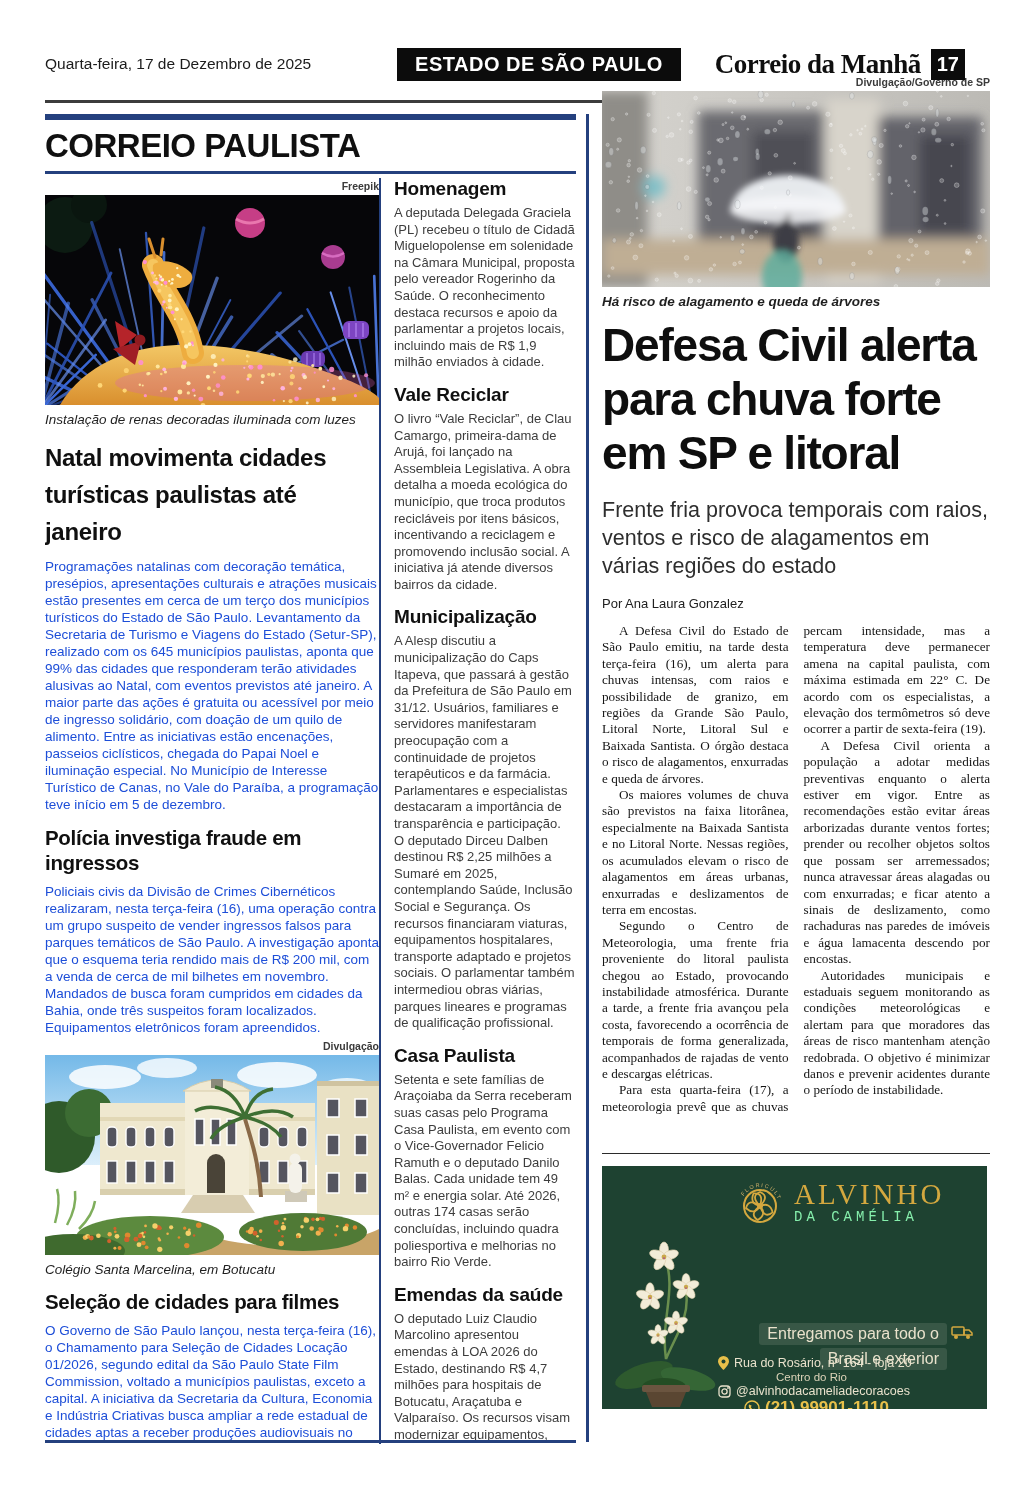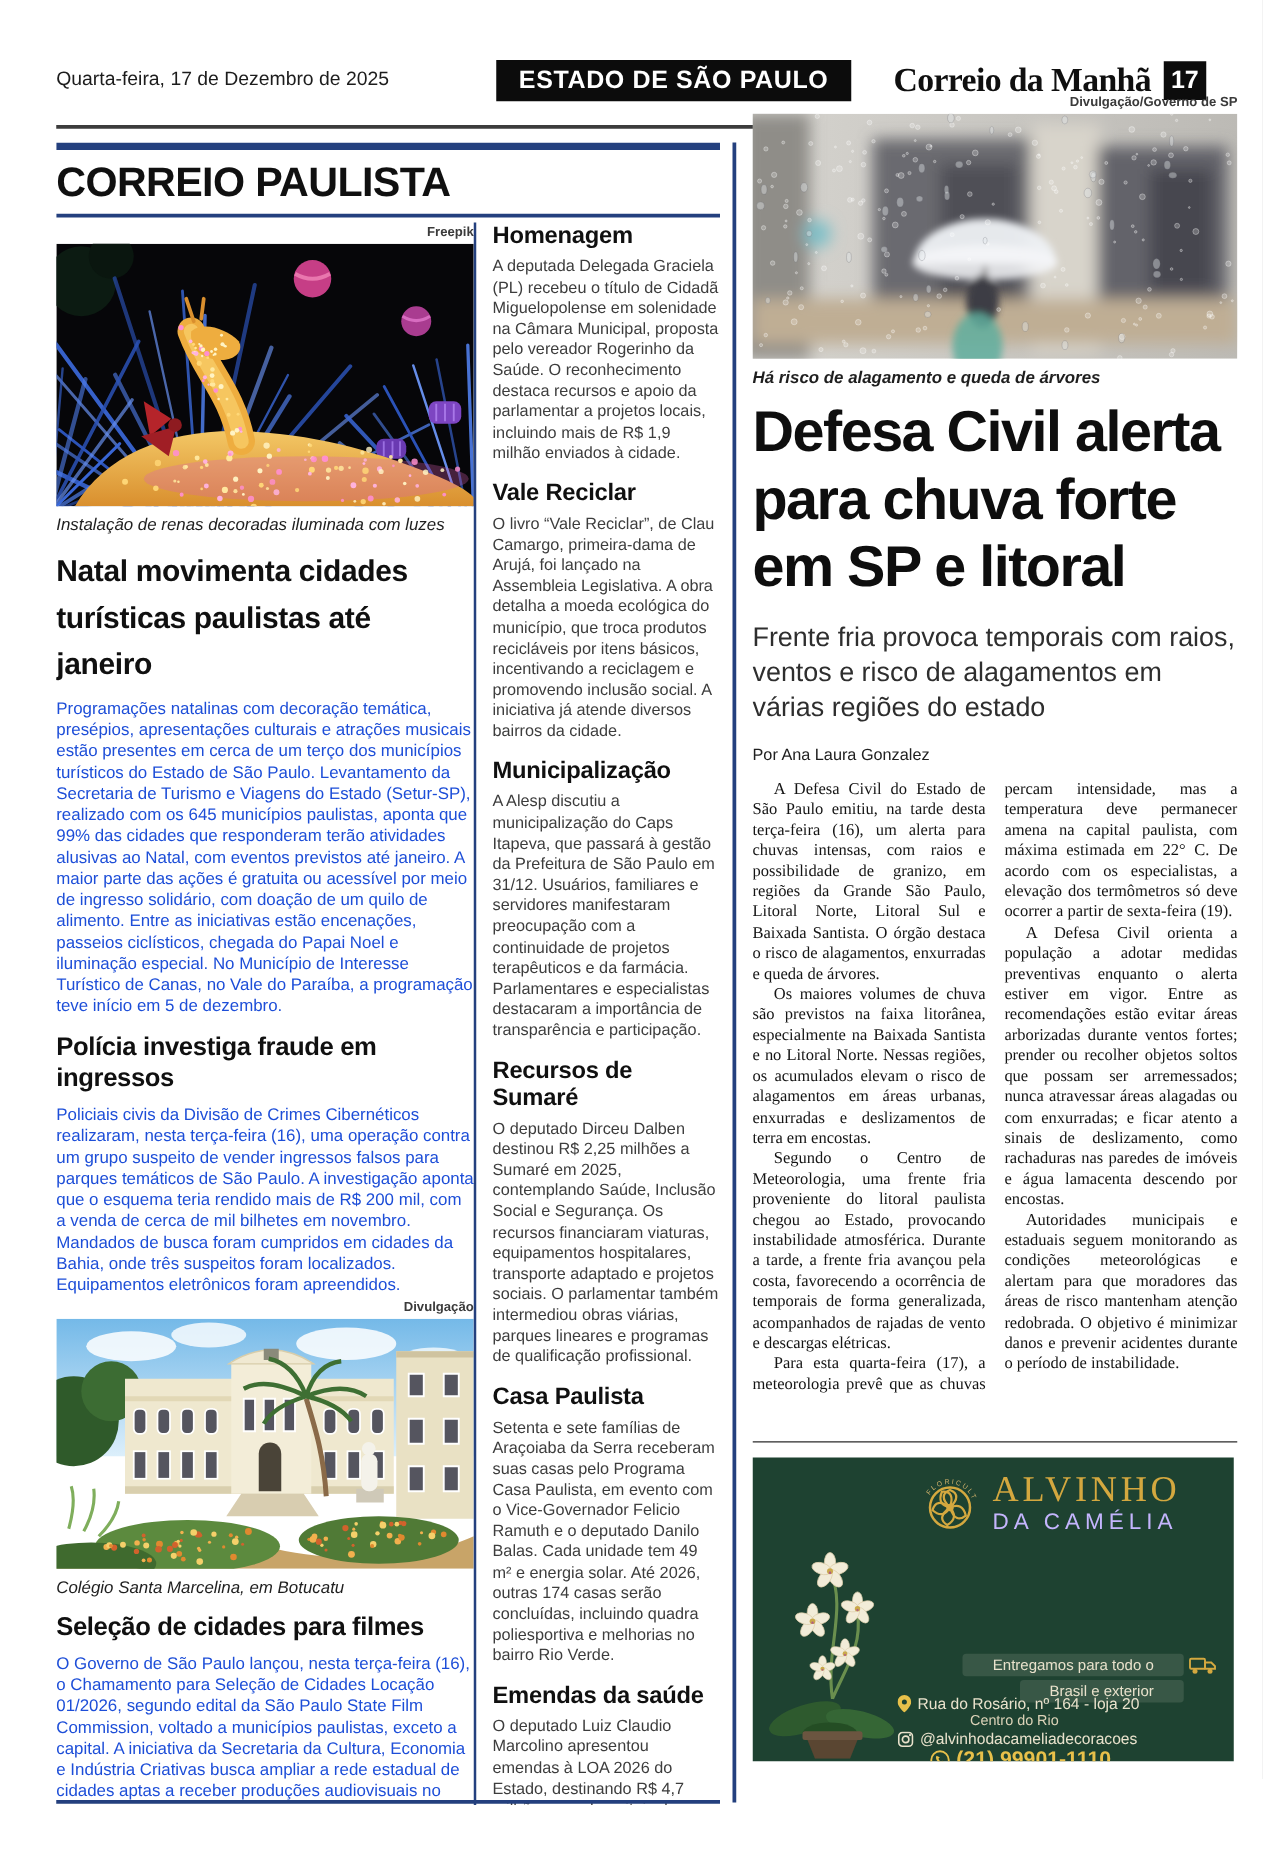--- a/index.html
+++ b/index.html
@@ -61,28 +61,28 @@
   .main-cols p { font-family:"Liberation Serif", serif; font-size:13.2px; line-height:16.4px;
     text-align:justify; text-indent:17px; color:#141414; }
   .pre-ad-rule { height:1px; background:#2b2b2b; margin:8px 0 12px; }
 
   
   .ad { position:relative; width:385px; height:243px; background:#1e4231; overflow:hidden; }
   .ad .orchid { position:absolute; left:4px; bottom:2px; }
   .ad-logo-row { position:absolute; left:132px; top:10px; display:flex; align-items:center; gap:8px; }
   .ad-brand { font-family:"Liberation Serif", serif; font-size:29px; letter-spacing:3px;
     color:#d4a83f; font-weight:400; line-height:30px; }
-  .ad-brand-sub { font-family:Liberation Sans, sans-serif; font-size:18px; letter-spacing:4px;
-    color:#c4b5fd; margin-top:0px; }
+  .ad-brand-sub { font-family:Liberation Mono, monospace; font-size:14px; letter-spacing:4px;
+    color:#86efac; margin-top:0px; }
   .ad-services { position:absolute; right:16px; top:58px; text-align:right; }
   .ad-service { font-size:17.5px; line-height:23.5px; color:#efe7d0; letter-spacing:.2px; }
   .ad-service .blt { color:#e8b64c; margin-left:6px; font-size:18px; }
   .ad-delivery { position:absolute; right:40px; top:155px; display:flex; flex-direction:column; align-items:flex-end; }
   .ad-delivery .pill { background:rgba(244,238,220,.12); color:#ead; color:#e9e2cc;
-    font-size:12px; padding:2px 24px; border-radius:3px; margin:1.5px 0; }
+    font-size:16px; padding:2px 8px; border-radius:3px; margin:1.5px 0; }
   .ad-truck { position:absolute; right:14px; top:157px; }
   .ad-contact { position:absolute; left:116px; top:190px; width:250px; }
   .ad-line { display:flex; align-items:center; gap:5px; color:#e9e2cc; font-size:12.5px; line-height:14px; justify-content:flex-start; }
   .ad-line.addr2 { margin-left:58px; font-size:11.5px; color:#dcd3b8; }
   .ad-line.phone { font-size:17px; font-weight:700; color:#e8c04a; margin-top:2px; margin-left:26px; }
   .ad-line svg { flex:0 0 auto; }
 </style>
 </head>
 <body>
 
@@ -453,21 +453,20 @@
         </div>
         <div class="brief">
           <h3>Vale Reciclar</h3>
           <p>O livro “Vale Reciclar”, de Clau Camargo, primeira-dama de Arujá, foi lançado na Assembleia Legislativa. A obra detalha a moeda ecológica do município, que troca produtos recicláveis por itens básicos, incentivando a reciclagem e promovendo inclusão social. A iniciativa já atende diversos bairros da cidade.</p>
         </div>
         <div class="brief">
           <h3>Municipalização</h3>
           <p>A Alesp discutiu a municipalização do Caps Itapeva, que passará à gestão da Prefeitura de São Paulo em 31/12. Usuários, familiares e servidores manifestaram preocupação com a continuidade de projetos terapêuticos e da farmácia. Parlamentares e especialistas destacaram a importância de transparência e participação.</p>
         </div>
         <div class="brief">
-          <h3>Recursos de Sumaré</h3>
           <p>O deputado Dirceu Dalben destinou R$ 2,25 milhões a Sumaré em 2025, contemplando Saúde, Inclusão Social e Segurança. Os recursos financiaram viaturas, equipamentos hospitalares, transporte adaptado e projetos sociais. O parlamentar também intermediou obras viárias, parques lineares e programas de qualificação profissional.</p>
         </div>
         <div class="brief">
           <h3>Casa Paulista</h3>
           <p>Setenta e sete famílias de Araçoiaba da Serra receberam suas casas pelo Programa Casa Paulista, em evento com o Vice-Governador Felicio Ramuth e o deputado Danilo Balas. Cada unidade tem 49 m² e energia solar. Até 2026, outras 174 casas serão concluídas, incluindo quadra poliesportiva e melhorias no bairro Rio Verde.</p>
         </div>
         <div class="brief">
           <h3>Emendas da saúde</h3>
           <p>O deputado Luiz Claudio Marcolino apresentou emendas à LOA 2026 do Estado, destinando R$ 4,7 milhões para hospitais de Botucatu, Araçatuba e Valparaíso. Os recursos visam modernizar equipamentos, ampliar hemodiálise, implantar ecocardiografia e instalar tomógrafo, fortalecendo o SUS regional.</p>
         </div>

